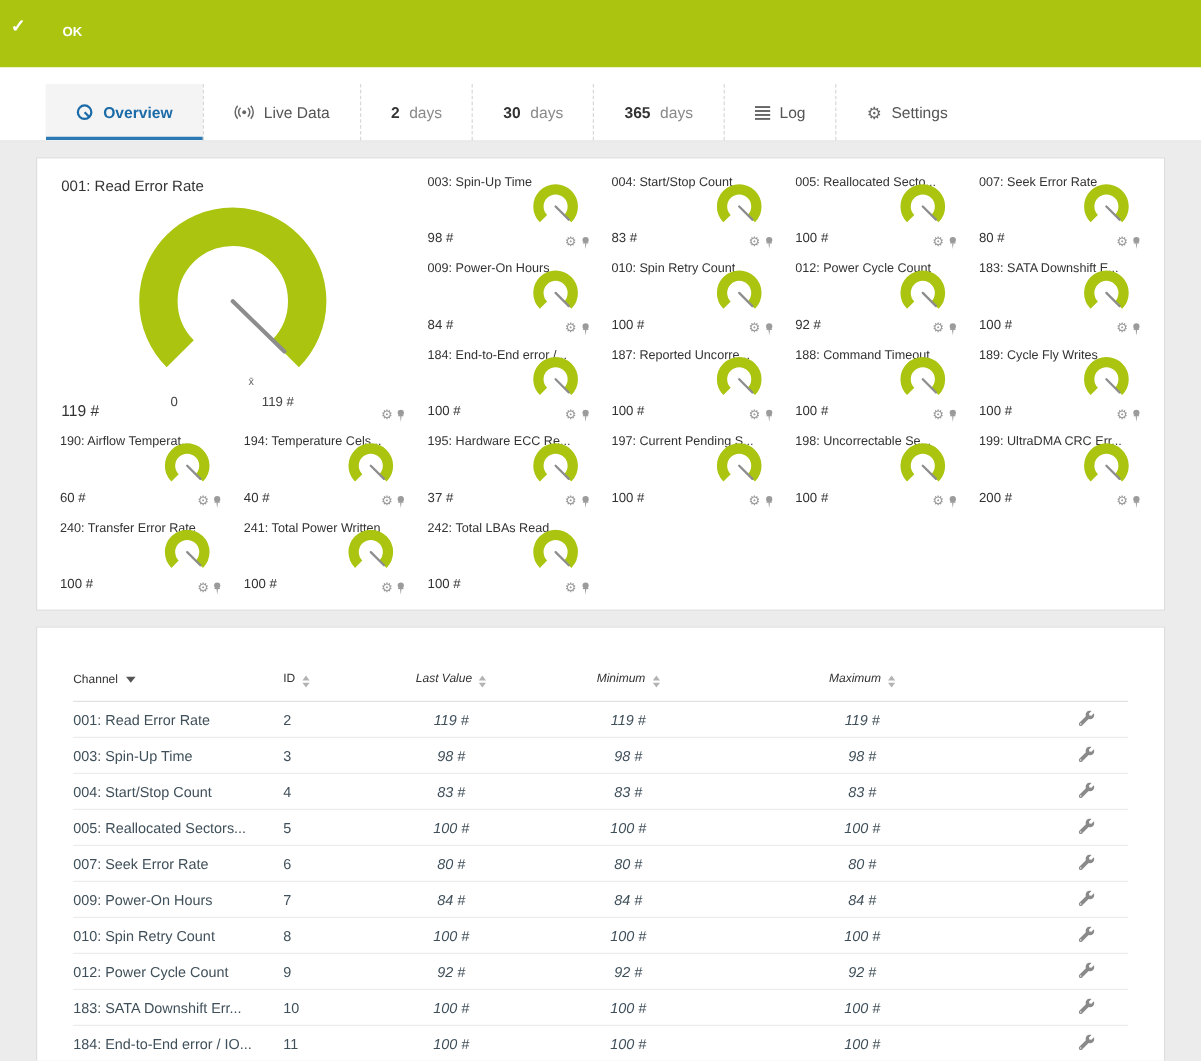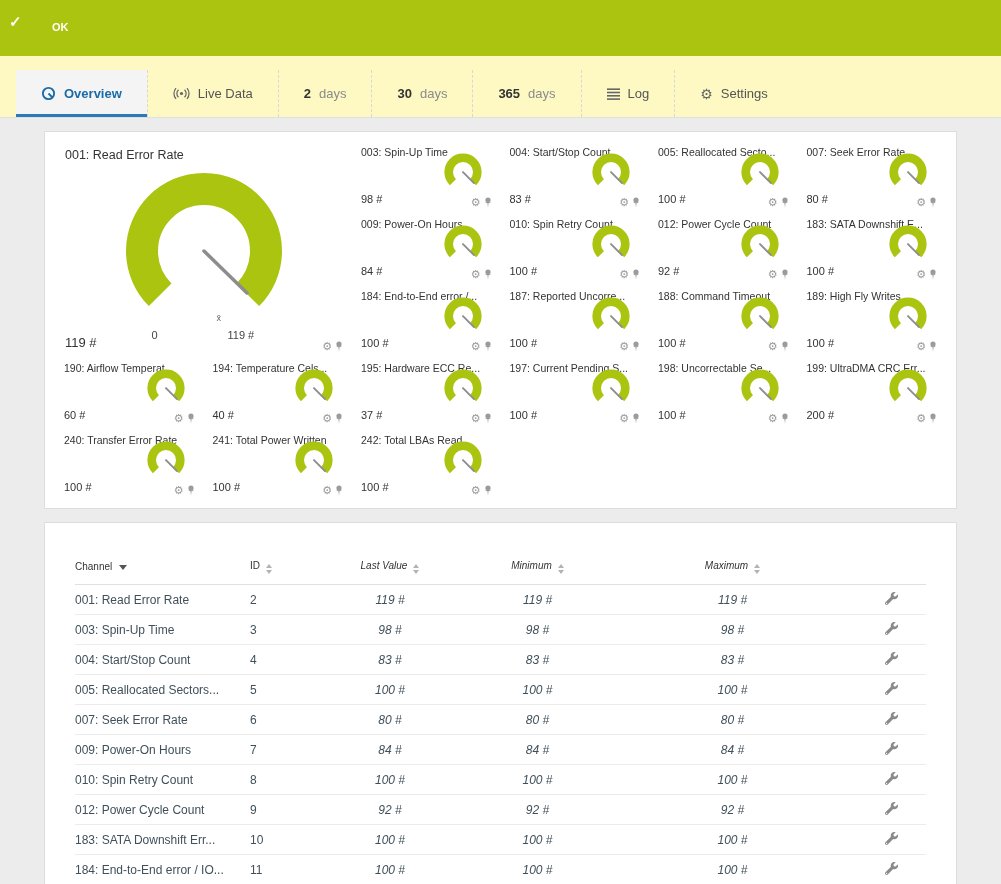--- a/index.html
+++ b/index.html
@@ -10,32 +10,32 @@
   
   .topbar { position:relative; height:56px; background:var(--accent); }
   .check { position:absolute; left:9px; top:13px; color:#fff; font-size:15px; font-weight:bold; }
   .title-line { position:absolute; left:30px; top:7px; color:#fff; font-size:16px; display:flex; align-items:flex-start; gap:6px; }
   .type { font-style:italic; }
   .flag-wrap { margin-top:0; display:flex; }
   .stars { font-size:11px; color:#3a4405; letter-spacing:2px; margin-top:1px; margin-left:8px; cursor:pointer; }
   .status-ok { position:absolute; left:52px; top:21px; color:#fff; font-size:11px; font-weight:bold; }
 
   
-  .tabband { height:62px; background:#fef9c3; display:flex; align-items:flex-end; padding-left:16px; border-bottom:1px solid #dfdfdf; }
+  .tabband { height:62px; background:#ffffff; display:flex; align-items:flex-end; padding-left:38px; border-bottom:1px solid #dfdfdf; }
   .tabstrip { display:flex; height:47px; }
   .tab { display:flex; align-items:center; gap:8px; padding:0 25px; font-size:13px; color:#555; border-left:1px dashed #d8d8d8; cursor:pointer; white-space:nowrap; }
   .tab:first-child { border-left:none; }
   .tab.active { background:#f4f4f4; box-shadow:inset 0 -3px 0 #2a7ab5; color:var(--blue); font-weight:bold; }
   .tab .num { font-weight:bold; color:#333; }
   .tab .word { color:#8a8a8a; }
   .tab svg, .tab .gear-tab { flex:none; }
   .gear-tab { font-size:14px; color:#666; line-height:1; }
 
   
-  .card { background:#fff; border:1px solid #ddd; margin:13px 44px 0; }
+  .card { background:#fff; border:1px solid #ddd; margin:13px 30px 0; }
 
   
   .gauge-card { padding:8px 10px; }
   .gauge-grid { display:grid; grid-template-columns:repeat(6,1fr); grid-auto-rows:72px; }
   .arc { fill:none; stroke:var(--accent); }
   .needle { stroke:#8d8d8d; stroke-linecap:round; }
 
   .main-gauge { grid-column:1/3; grid-row:1/4; position:relative; }
   .mg-title { position:absolute; top:8px; left:10px; font-size:12.5px; color:#333; }
   .mg-svg { position:absolute; top:26px; left:50%; transform:translateX(-50%); }
@@ -350,21 +350,21 @@
         <svg width="8" height="11" viewBox="0 0 8 11">
               <circle cx="4" cy="3" r="2.6" fill="#9b9b9b"></circle>
               <rect x="1.7" y="5" width="4.6" height="0.9" fill="#9b9b9b"></rect>
               <path d="M3.4 5.9h1.2L4 10.6z" fill="#9b9b9b"></path>
             </svg>
       </span>
     </div>
   </div>
 
   <div class="sg">
-    <div class="sg-title">189: High Fly Writes</div>
+    <div class="sg-title">189: Cycle Fly Writes</div>
     <svg class="sg-dial" width="46" height="42" viewBox="0 0 48 44">
       <path class="arc" stroke-width="9" d="M13.4 30.6 A15 15 0 1 1 34.6 30.6"></path>
       <line class="needle" stroke-width="2" x1="24" y1="20" x2="35.5" y2="31.5"></line>
     </svg>
     <div class="sg-value">100 #</div>
     <div class="icon-pair">
       <span class="gear-ic">⚙</span>
       <span class="pin-ic">
         <svg width="8" height="11" viewBox="0 0 8 11">
               <circle cx="4" cy="3" r="2.6" fill="#9b9b9b"></circle>

